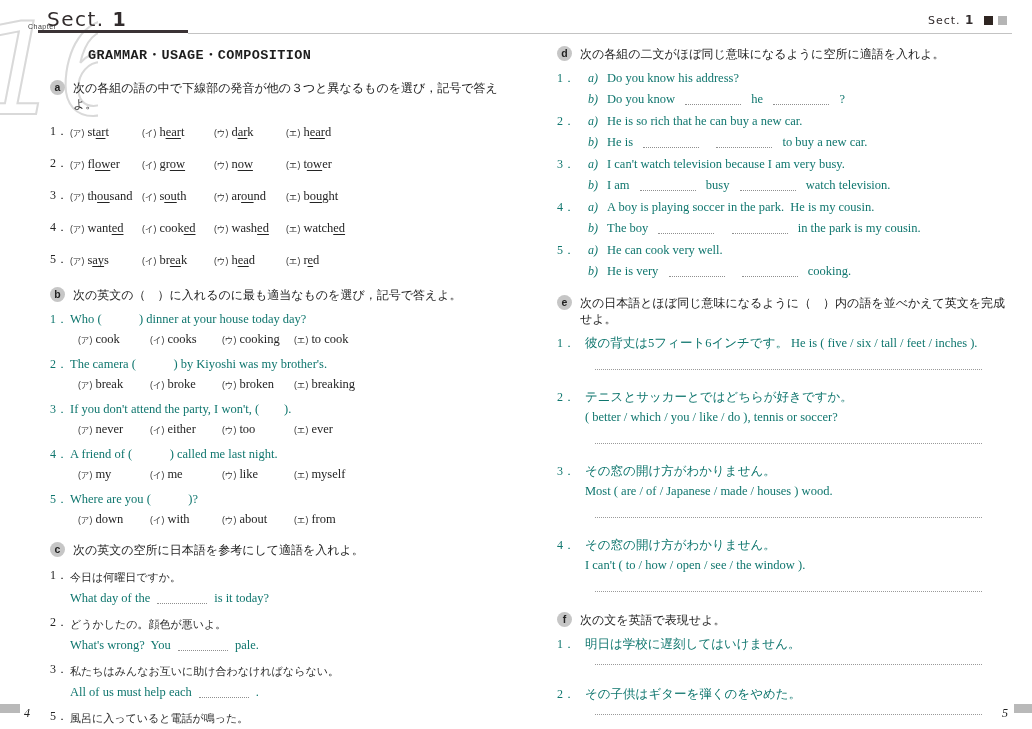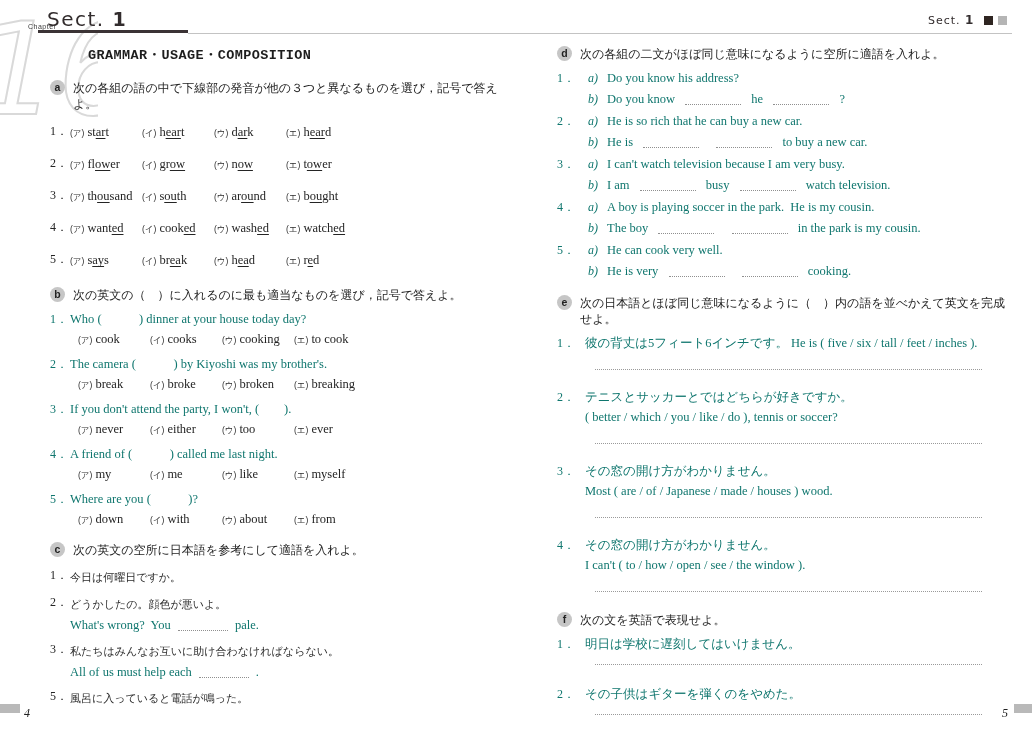--- a/index.html
+++ b/index.html
@@ -156,20 +156,21 @@
     </section>
 
     <section id="sec-c">
       <div class="sec-head">
         <span class="badge">c</span>
         <span class="sec-heading">次の英文の空所に日本語を参考にして適語を入れよ。</span>
       </div>
       <div class="items">
           <div class="c-item">
             <div class="jp-line"><span class="num">1．</span><span class="jp">今日は何曜日ですか。</span></div>
+            <div class="en-line en"><span>What day of the</span><span class="blank c-blank"></span><span>is it today?</span></div>
           </div>
           <div class="c-item">
             <div class="jp-line"><span class="num">2．</span><span class="jp">どうかしたの。顔色が悪いよ。</span></div>
             <div class="en-line en"><span>What's wrong?  You</span><span class="blank c-blank"></span><span>pale.</span></div>
           </div>
           <div class="c-item">
             <div class="jp-line"><span class="num">3．</span><span class="jp">私たちはみんなお互いに助け合わなければならない。</span></div>
             <div class="en-line en"><span>All of us must help each</span><span class="blank c-blank"></span><span>.</span></div>
           </div>
           <div class="c-item">

